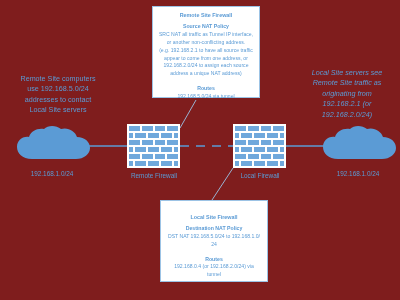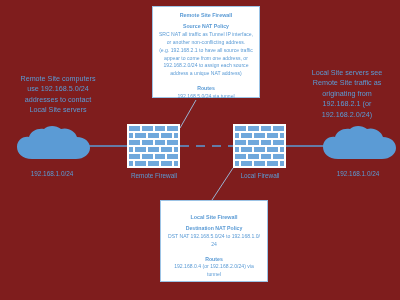--- a/index.html
+++ b/index.html
@@ -148,21 +148,21 @@
     <div class="c-sub">Routes</div>
     <div class="c-body">192.168.0.4 (or 192.168.2.0/24) via
 tunnel</div>
   </div>
 
   <div class="note" style="left:2px; top:74px; width:112px;">Remote Site computers
 use 192.168.5.0/24
 addresses to contact
 Local Site servers</div>
 
-  <div class="note" style="left:296px; top:68px; width:102px;">Local Site servers see
+  <div class="note" style="left:296px; top:68px; width:102px;font-style:italic;">Local Site servers see
 Remote Site traffic as
 originating from
 192.168.2.1 (or
 192.168.2.0/24)</div>
 
   <div class="cloud" style="left:12px; top:126px; width:80px; height:40px;">
     <svg width="80" height="40" viewBox="0 0 80 40">
       <path d="M20 33
                C10 33 5 27 5 21
                C5 15 10 10 17 11

